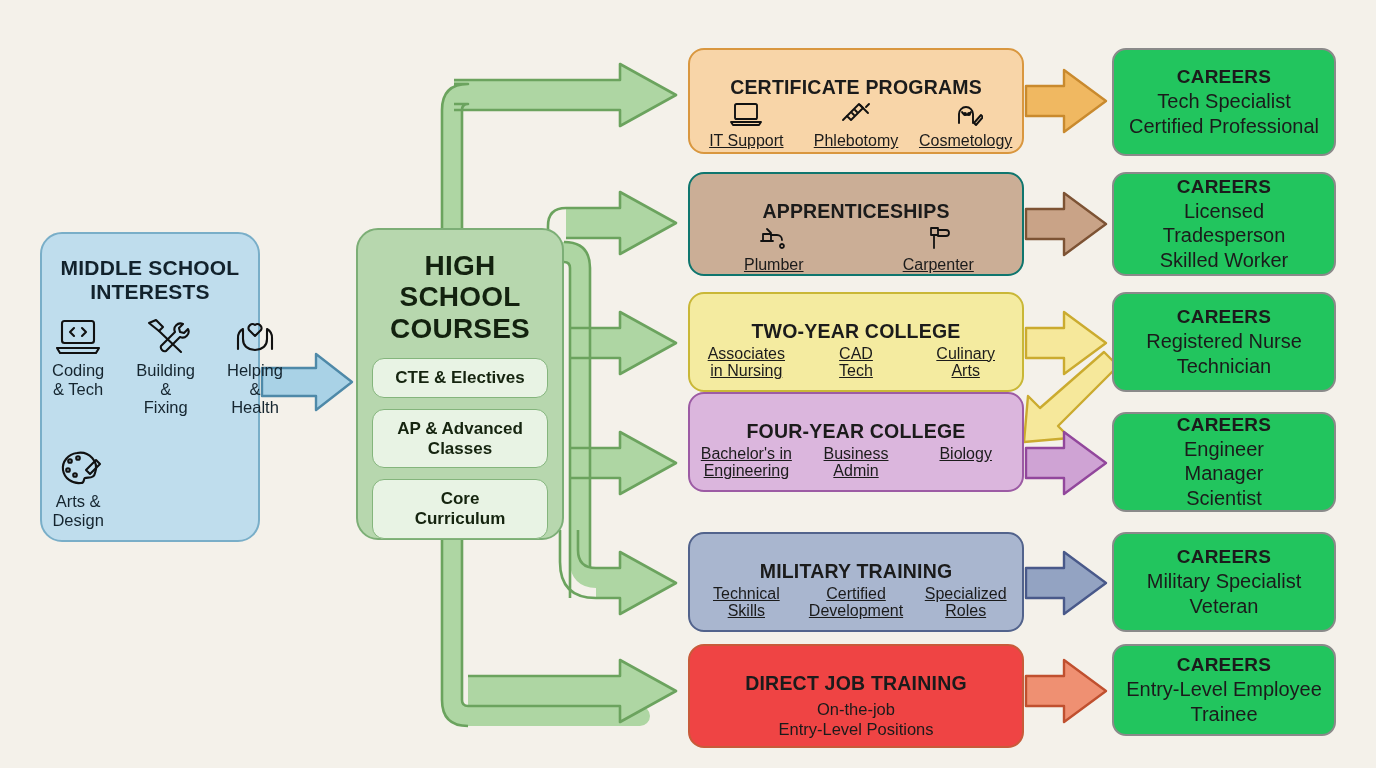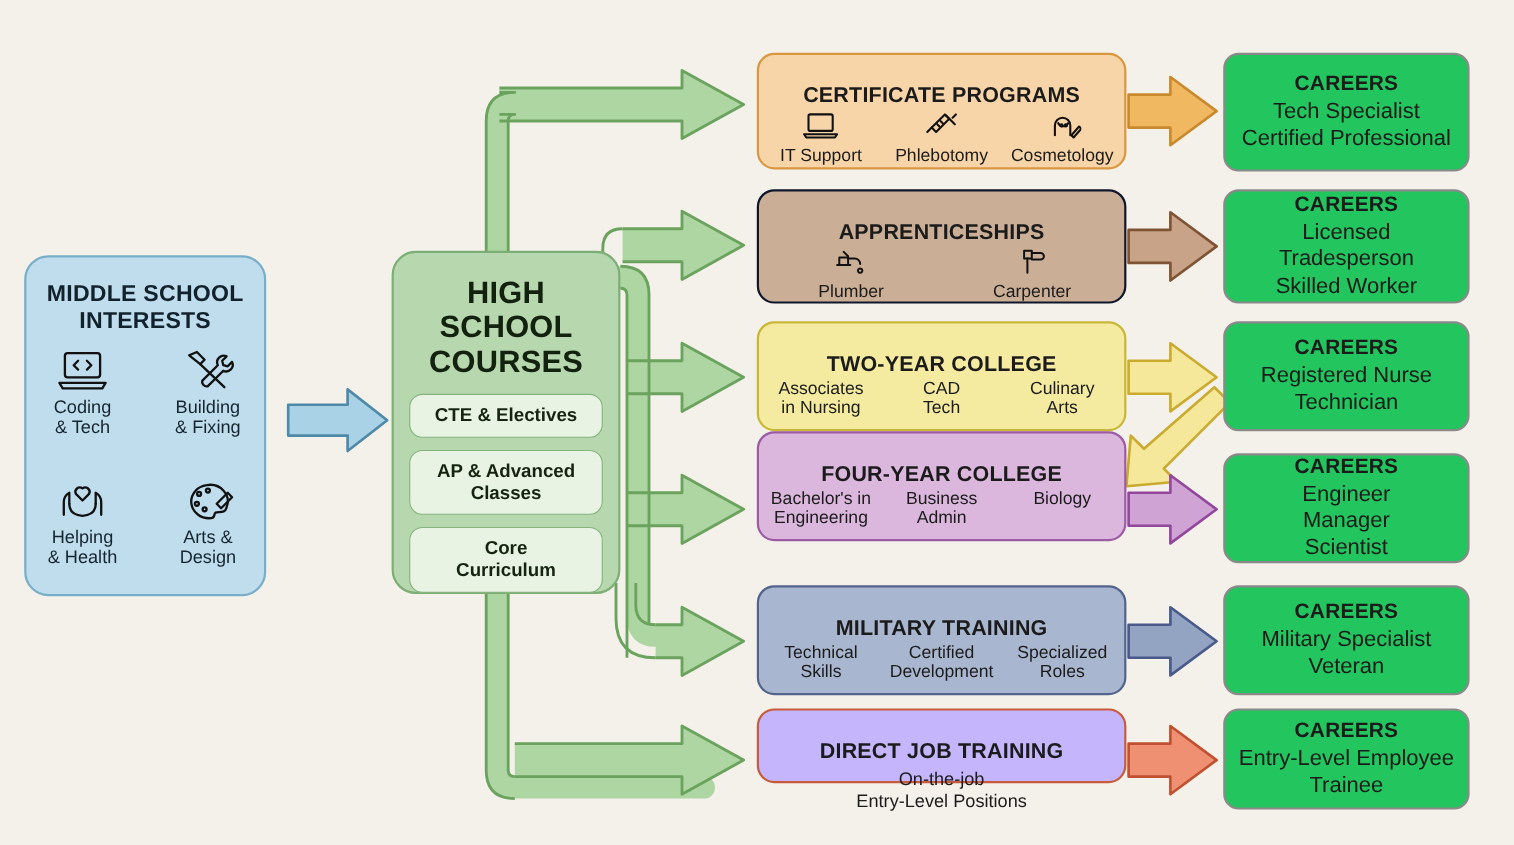--- a/index.html
+++ b/index.html
@@ -15,58 +15,58 @@
   #stage{position:absolute;left:0;top:0;width:1376px;height:768px;}
   svg#wires{position:absolute;left:0;top:0;width:1376px;height:768px;pointer-events:none;}
 
   .node{position:absolute;box-sizing:border-box;border-radius:16px;
         display:flex;flex-direction:column;align-items:center;justify-content:center;
         text-align:center;}
   .node .title{font-weight:bold;letter-spacing:.2px;line-height:1.12;}
 
   
   #middle-school{
-    left:22px;top:232px;width:220px;height:310px;
+    left:40px;top:232px;width:220px;height:310px;
     background:#bfdded;border:2px solid #79aec8;border-radius:22px;
     padding:14px 10px 18px;justify-content:flex-start;
   }
   #middle-school .title{font-size:21px;margin-top:8px;margin-bottom:14px;color:#12222c;}
-  .interest-grid{display:grid;grid-template-columns:1fr 1fr;grid-template-rows:1fr 1fr;
+  .interest-grid{display:grid;grid-template-columns:1fr 1fr 1fr;grid-template-rows:1fr 1fr;
                  width:100%;row-gap:10px;column-gap:4px;flex:1;align-content:center;gap:32px;}
   .interest{display:flex;flex-direction:column;align-items:center;justify-content:flex-start;gap:4px;}
   .interest .ilabel{font-size:16.5px;line-height:1.12;color:#15252f;}
   .interest svg{display:block;}
 
   
   #high-school{
     left:356px;top:228px;width:208px;height:312px;
     background:#b7d7ae;border:2px solid #7cae76;border-radius:22px;
     padding:12px 14px 14px;justify-content:flex-start;
   }
   #high-school .title{font-size:28px;margin-top:8px;margin-bottom:14px;color:#13220f;}
   .course{width:100%;box-sizing:border-box;background:#e8f3e4;border:1.6px solid #84b57c;
           border-radius:12px;padding:9px 6px;margin-bottom:11px;font-size:17px;font-weight:bold;
           line-height:1.16;color:#15240f;text-align:center;}
   .course:last-child{margin-bottom:0;}
 
   
   .pathway{left:688px;width:336px;padding:22px 8px 8px;justify-content:flex-start;}
   .pathway .title{font-size:19.5px;margin-top:5px;margin-bottom:2px;}
-  .items{display:flex;width:100%;justify-content:space-around;align-items:flex-start;gap:13px;}
+  .items{display:flex;width:100%;justify-content:space-around;align-items:flex-start;gap:13px;text-decoration:underline;}
   .item{display:flex;flex-direction:column;align-items:center;gap:2px;font-size:16px;line-height:1.1;
         flex:1;}
   .item .ilabel{white-space:pre-line;}
   .subtext{font-size:16.5px;line-height:1.25;white-space:pre-line;margin-top:2px;}
 
   #p-cert{top:48px;height:106px;background:#f8d5a8;border:2px solid #d9973f;}
-  #p-appr{top:172px;height:104px;background:#cbae96;border:2px solid #0f172a;}
+  #p-appr{top:172px;height:104px;background:#cbae96;border:2px solid #0f766e;}
   #p-two {top:292px;height:100px;background:#f4eba0;border:2px solid #c9b737;}
   #p-four{top:392px;height:100px;background:#dbb6dd;border:2px solid #9c5ba4;}
   #p-mil {top:532px;height:100px;background:#a9b6cf;border:2px solid #52638c;}
-  #p-job {top:644px;height:68px;background:#c4b5fd;border:2px solid #c85b3a;}
+  #p-job {top:644px;height:104px;background:#ef4444;border:2px solid #c85b3a;}
 
   
   .career{left:1112px;width:224px;background:#22c55e;border:2px solid #8a8a8a;border-radius:14px;
           padding:4px 8px;justify-content:center;}
   .career .title{font-size:19px;margin-bottom:2px;}
   .career .lines{font-size:20px;line-height:1.22;white-space:pre-line;}
 
   #c-cert{top:48px;height:108px;}
   #c-appr{top:172px;height:104px;}
   #c-two {top:292px;height:100px;}

